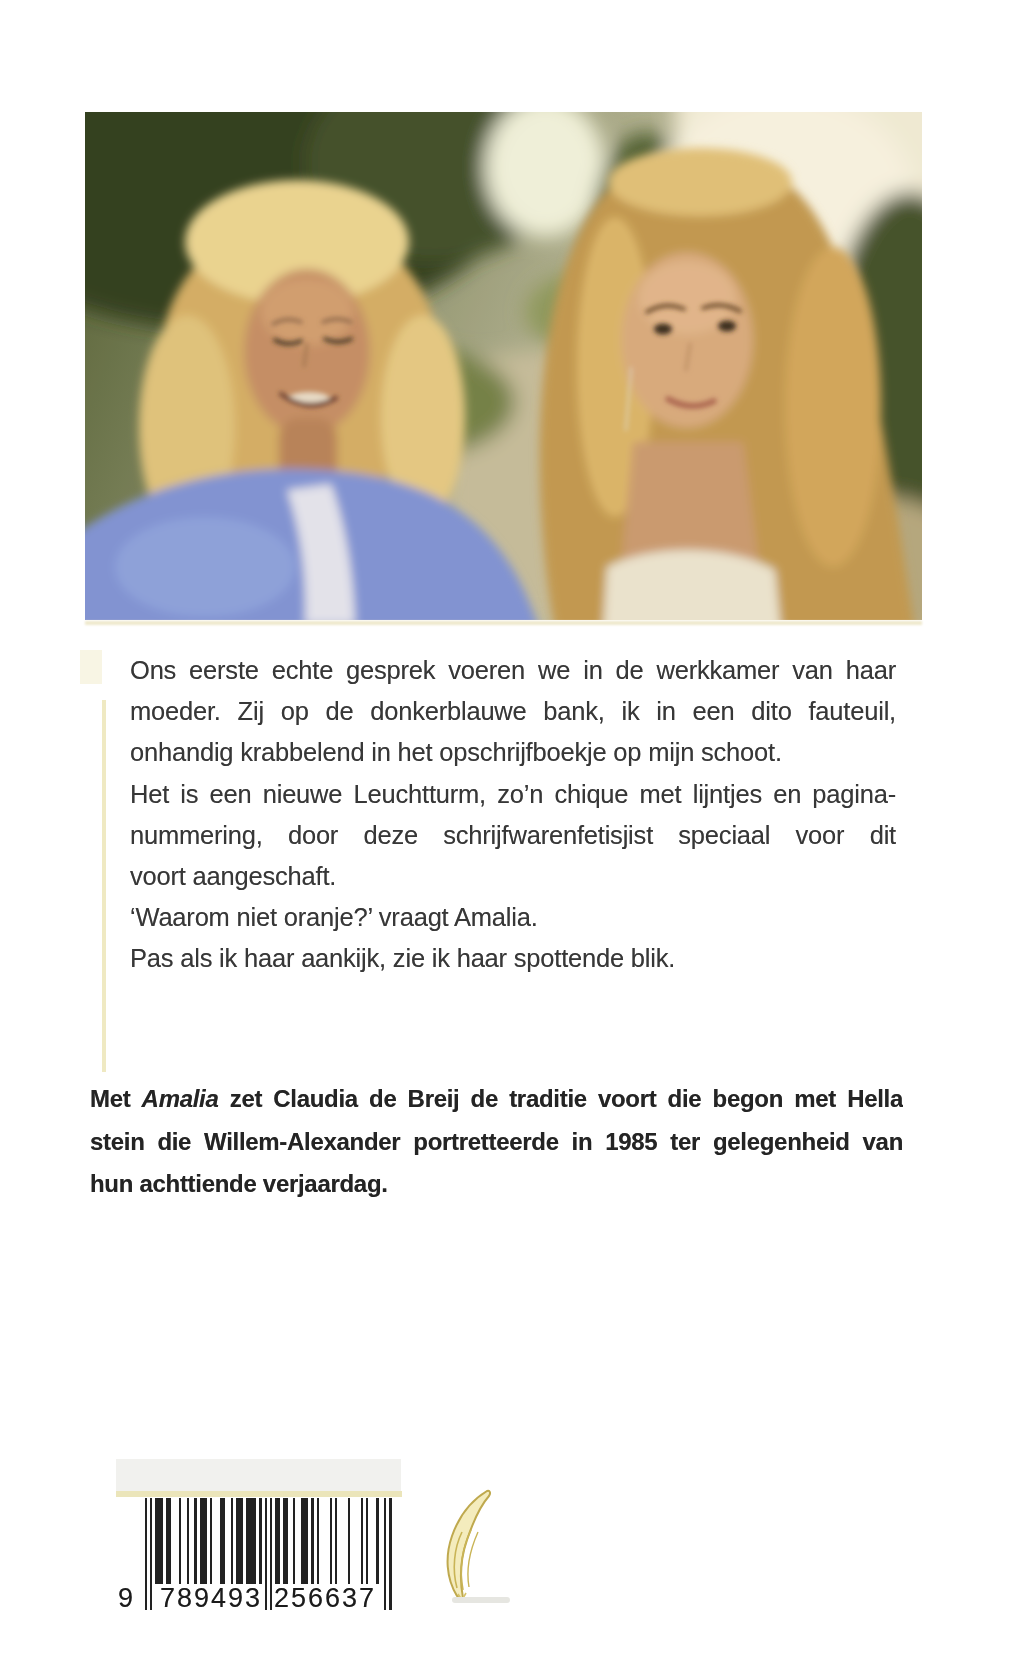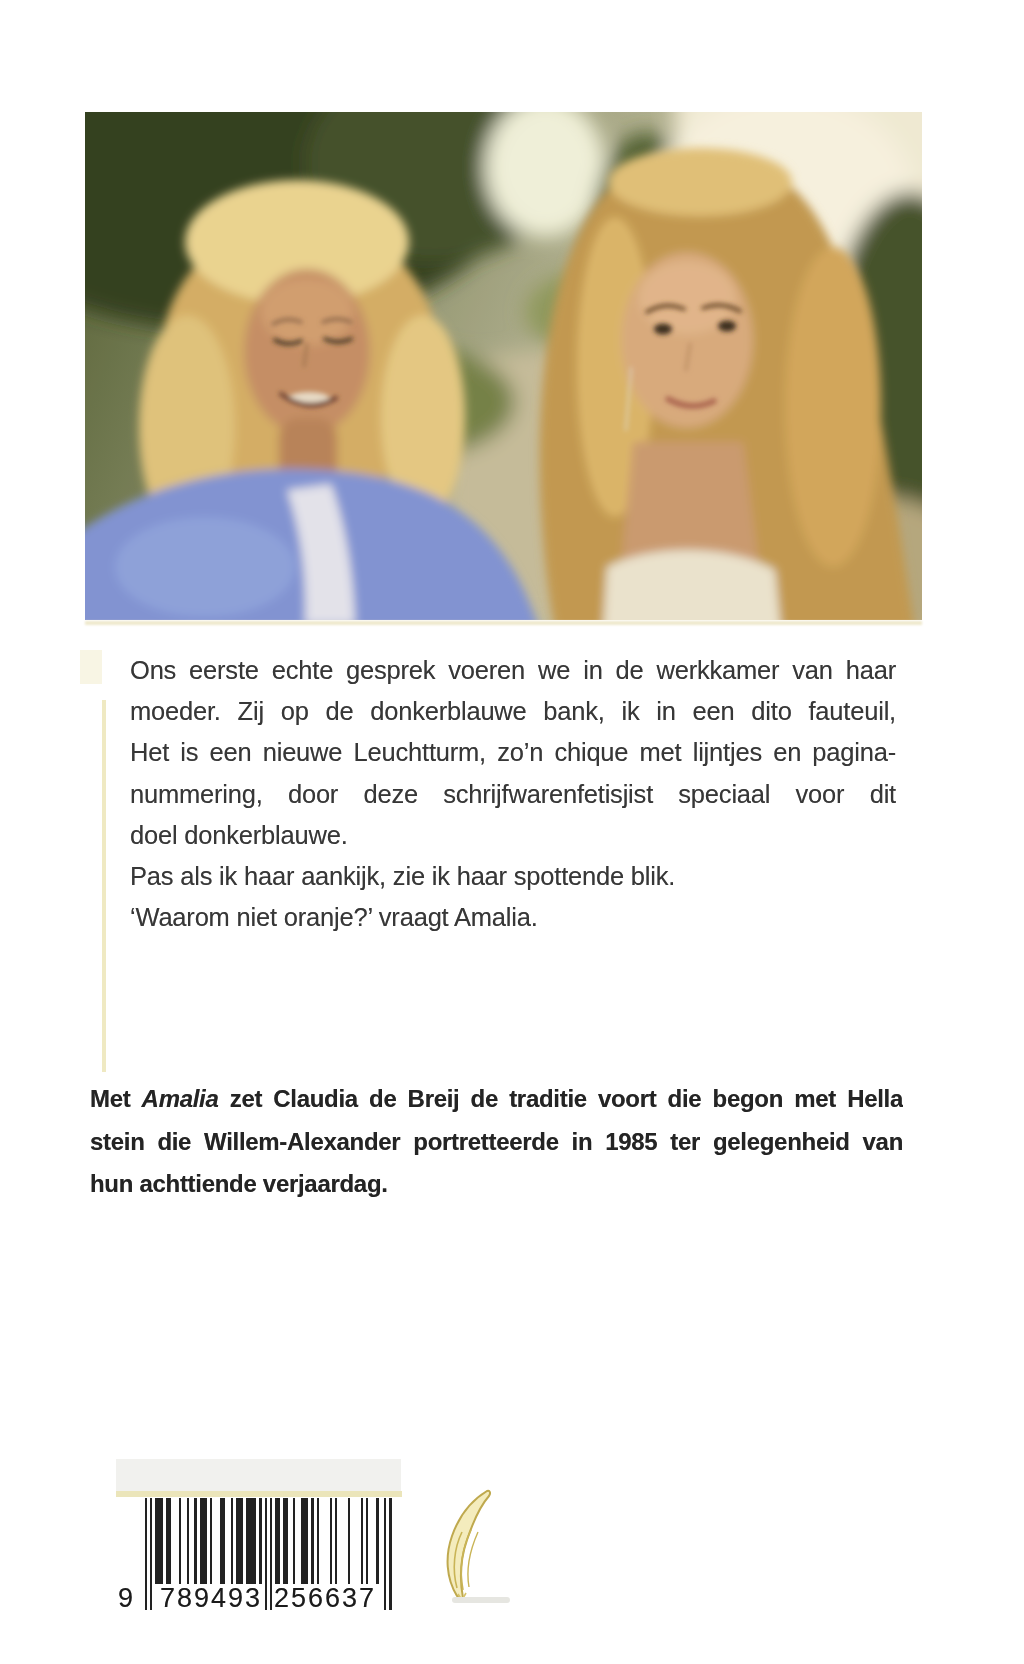--- a/index.html
+++ b/index.html
@@ -162,25 +162,26 @@
     </svg>
   </div>
   <div class="photo-shadow"></div>
 
   <div class="quote-mark"></div>
   <div class="quote-bar"></div>
 
   <div class="quote">
     <div class="qline just">Ons eerste echte gesprek voeren we in de werkkamer van haar</div>
     <div class="qline just">moeder. Zij op de donkerblauwe bank, ik in een dito fauteuil,</div>
+    <div class="qline">onhandig krabbelend in het opschrijfboekje op mijn schoot.</div>
     <div class="qline just">Het is een nieuwe Leuchtturm, zo’n chique met lijntjes en pagina-</div>
     <div class="qline just">nummering, door deze schrijfwarenfetisjist speciaal voor dit</div>
-    <div class="qline">doel donkerblauwe.</div>
+    <div class="qline">voort aangeschaft.</div>
+    <div class="qline">‘Waarom niet oranje?’ vraagt Amalia.</div>
     <div class="qline">Pas als ik haar aankijk, zie ik haar spottende blik.</div>
-    <div class="qline">‘Waarom niet oranje?’ vraagt Amalia.</div>
   </div>
 
   <div class="blurb">
     <div class="bline just">
       <span>Met</span>
       <span class="it">Amalia</span>
       <span>zet Claudia de Breij de traditie voort die begon met Hella</span>
     </div>
     <div class="bline just">stein die Willem-Alexander portretteerde in 1985 ter gelegenheid van</div>
     <div class="bline">hun achttiende verjaardag.</div>

